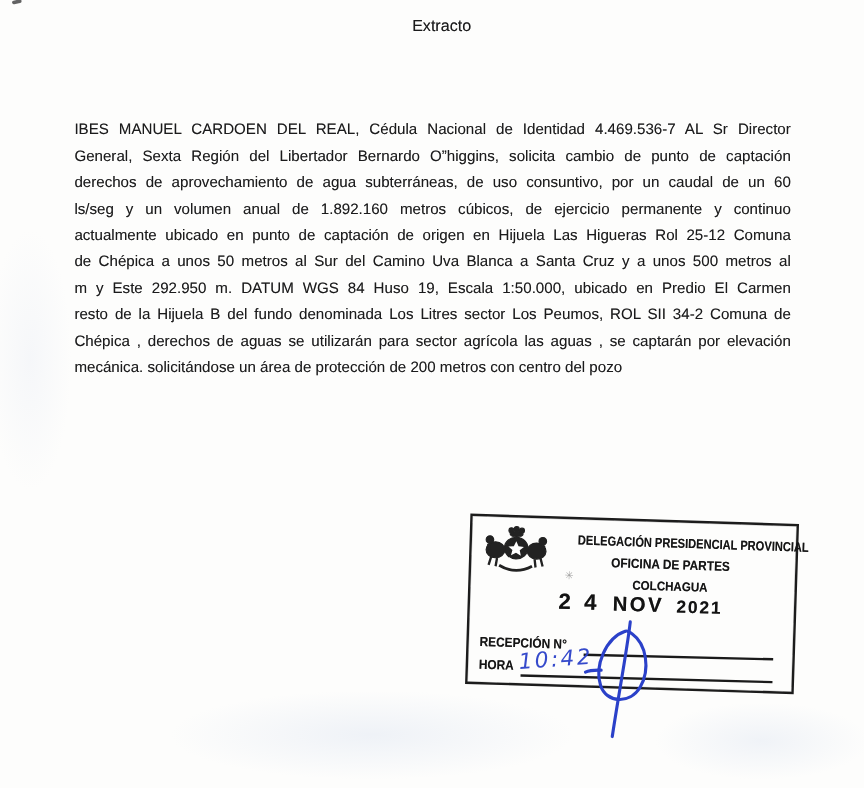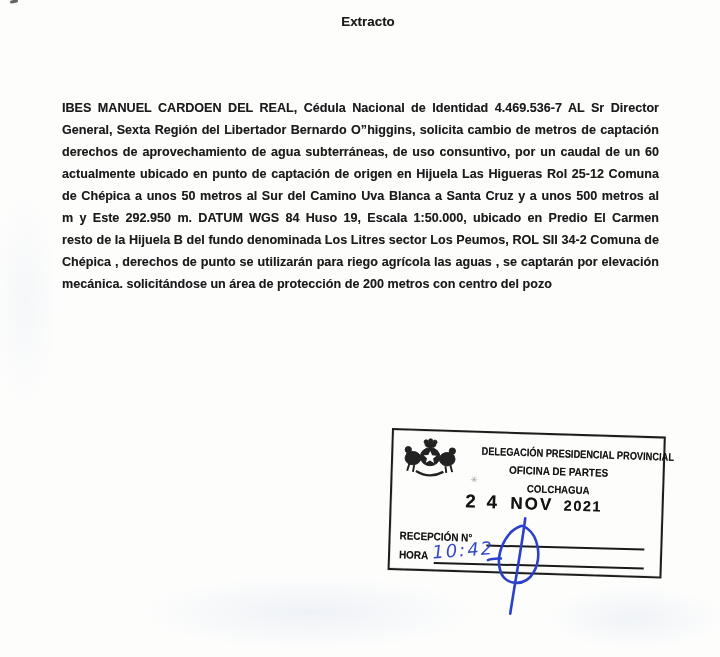--- a/index.html
+++ b/index.html
@@ -19,27 +19,27 @@
     background:radial-gradient(ellipse at center, rgba(205,216,235,.28), rgba(205,216,235,0) 70%);}
   .blob3{left:-10px;top:190px;width:70px;height:220px;
     background:radial-gradient(ellipse at center, rgba(215,222,238,.20), rgba(215,222,238,0) 70%);}
   .speck{position:absolute;left:10px;top:0px;width:8px;height:3px;background:#3c3c3c;
     border-radius:2px;transform:rotate(-12deg);opacity:.8;}
 
   
   .heading{position:absolute;left:70px;top:11px;width:596px;text-align:center;
     font-size:13.4px;line-height:22px;color:#1b1b1c;
     text-shadow:0 0 .4px rgba(20,20,20,.45);}
-  .heading .h1{margin-bottom:13px;font-weight:bold;}
+  .heading .h1{margin-bottom:13px;}
 
   
   .bodytext{position:absolute;left:62px;top:97px;width:597px;
     font-size:12.6px;line-height:22px;color:#1b1b1c;
     text-shadow:0 0 .4px rgba(20,20,20,.4);}
-  .bodyline{text-align:justify;text-align-last:justify;white-space:normal;font-weight:bold;}
+  .bodyline{text-align:justify;text-align-last:justify;white-space:normal;}
   .bodyline:last-child{text-align-last:left;}
 
   
   .stamp{position:absolute;left:392px;top:428px;width:270px;height:138px;
     border:2.6px solid #1c1c1c;
     transform:rotate(1.8deg);transform-origin:top left;
     color:#161616;
     box-shadow:inset 0 0 0 .4px rgba(30,30,30,.25);}
   .stamp .emblem{position:absolute;left:6px;top:3px;width:62px;height:47px;}
   .stamp-head{position:absolute;left:70px;top:8px;width:192px;text-align:center;
@@ -80,27 +80,28 @@
   <div class="scanblob blob2"></div>
   <div class="scanblob blob3"></div>
   <div class="speck"></div>
 
   <div class="heading">
     <div class="h1">Extracto</div>
   </div>
 
   <div class="bodytext">
     <div class="bodyline">IBES MANUEL CARDOEN  DEL REAL,  Cédula Nacional de Identidad 4.469.536-7 AL Sr Director</div>
-    <div class="bodyline">General, Sexta Región del Libertador Bernardo O”higgins,  solicita cambio de metros de captación</div>
+    <div class="bodyline">General, Sexta Región del Libertador Bernardo O”higgins,  solicita cambio de punto de captación</div>
     <div class="bodyline">derechos de aprovechamiento de agua subterráneas, de uso consuntivo,  por un caudal de un 60</div>
+    <div class="bodyline">ls/seg y  un volumen anual de  1.892.160 metros cúbicos,  de ejercicio permanente y continuo</div>
     <div class="bodyline">actualmente ubicado en punto de captación de origen en Hijuela Las Higueras Rol 25-12 Comuna</div>
     <div class="bodyline">de Chépica a unos 50 metros al Sur del Camino Uva Blanca a Santa Cruz y a unos 500 metros al</div>
     <div class="bodyline">m y Este 292.950  m. DATUM WGS 84 Huso 19, Escala 1:50.000, ubicado en   Predio El Carmen</div>
     <div class="bodyline">resto de la Hijuela B del fundo denominada Los Litres sector Los Peumos, ROL SII 34-2 Comuna de</div>
-    <div class="bodyline">Chépica , derechos de punto se utilizarán para riego agrícola las aguas , se captarán por elevación</div>
+    <div class="bodyline">Chépica , derechos de aguas se utilizarán para sector agrícola las aguas , se captarán por elevación</div>
     <div class="bodyline">mecánica. solicitándose un área de protección de 200 metros con centro del pozo</div>
   </div>
 
   <div class="stamp">
 
     <svg class="emblem" viewBox="0 0 62 48">
       <g fill="#222" stroke="#222">
         <ellipse cx="31" cy="11" rx="5.5" ry="2.6"></ellipse>
         <circle cx="26.5" cy="8" r="2.1"></circle>
         <circle cx="31" cy="6.8" r="2.1"></circle>

